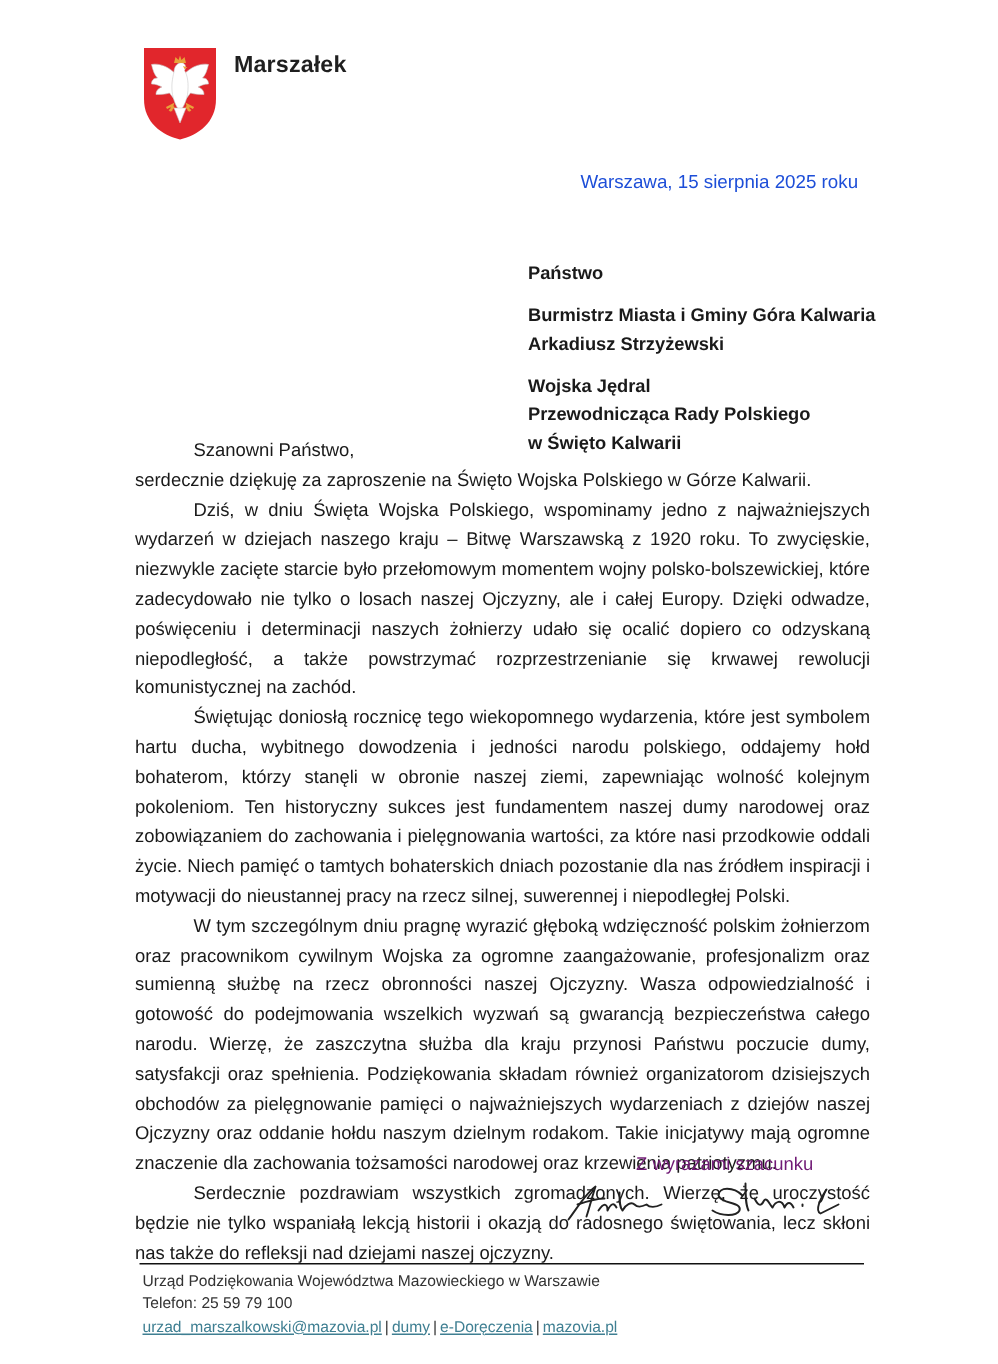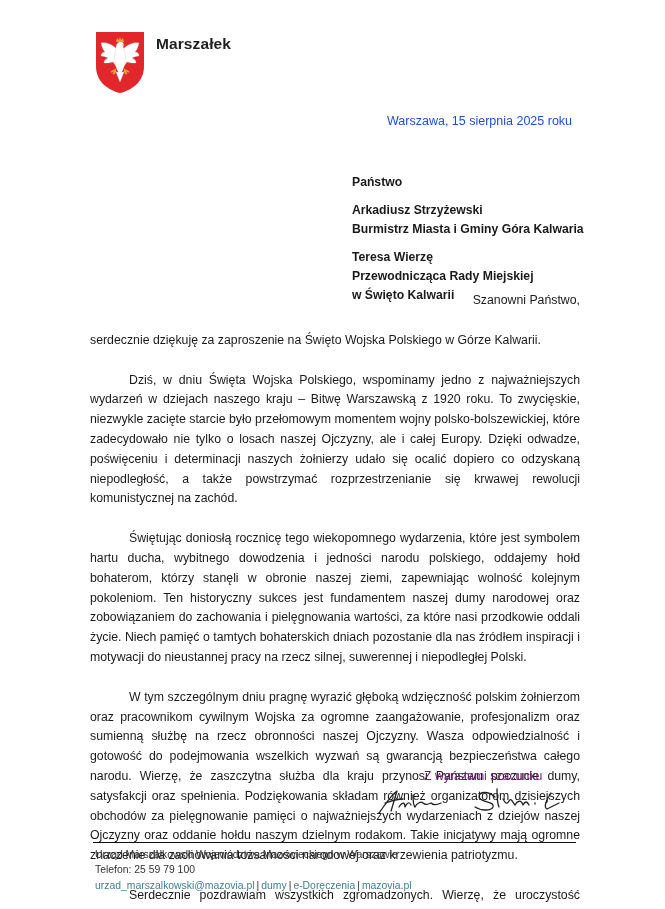--- a/index.html
+++ b/index.html
@@ -18,33 +18,33 @@
   
   .date { position: absolute; left: 387px; top: 114px; font-size: 12.5px; color: #1d4ed8; }
 
   
   .addr { position: absolute; left: 352px; top: 173px; font-weight: bold; font-size: 12.2px; color: #1a1a1a; }
   .addr .line { line-height: 19px; white-space: nowrap; }
   .addr .gap { height: 9px; }
 
   
   .body { position: absolute; left: 90px; top: 291px; width: 490px; font-size: 12.3px; line-height: 19.8px; color: #1a1a1a; }
-  .salutation { padding-left: 39px; text-align: right; }
-  .p { text-align: justify; margin-top: 20px; }
+  .salutation { padding-left: 39px; }
+  .p { text-align: justify; }
   .p.indent { text-indent: 39px; }
   .p.noindent { text-indent: 0; }
 
   
   .closing { position: absolute; left: 424px; top: 769px; font-size: 12.3px; color: #701a75; }
   .signature { position: absolute; left: 375px; top: 785px; width: 200px; height: 32px; }
 
   
   .footer-rule { position: absolute; left: 93px; top: 842px; width: 483px; height: 0; border-top: 1.6px solid #111; }
   .footer { position: absolute; left: 95px; top: 847px; font-size: 10.4px; line-height: 15.3px; color: #333; }
-  .footer a { color: #3f7f92; }
+  .footer a { color: #3f7f92; text-decoration: underline; }
   .footer .sep { color: #333; padding: 0 2px; }
 </style>
 </head>
 <body>
 
 <div class="page">
 
   <div class="header">
     <svg class="crest" viewBox="0 0 52 64">
       <path d="M2 2 H50 V36 C50 52 38 60 26 63 C14 60 2 52 2 36 Z" fill="#e1262c"></path>
@@ -70,25 +70,25 @@
     <div class="header-title">
       <div>Marszałek</div>
     </div>
   </div>
 
   <div class="date">Warszawa, 15 sierpnia 2025 roku</div>
 
   <div class="addr">
     <div class="line">Państwo</div>
     <div class="gap"></div>
+    <div class="line">Burmistrz Miasta i Gminy Góra Kalwaria</div>
     <div class="line">Arkadiusz Strzyżewski</div>
-    <div class="line">Burmistrz Miasta i Gminy Góra Kalwaria</div>
     <div class="gap"></div>
-    <div class="line">Teresa Wierzę</div>
-    <div class="line">Przewodnicząca Rady Miejskiej</div>
+    <div class="line">Wojska Jędral</div>
+    <div class="line">Przewodnicząca Rady Polskiego</div>
     <div class="line">w Święto Kalwarii</div>
   </div>
 
   <div class="body">
     <div class="salutation">Szanowni Państwo,</div>
     <div class="p noindent">serdecznie dziękuję za zaproszenie na Święto Wojska Polskiego w Górze Kalwarii.</div>
     <div class="p indent">Dziś, w dniu Święta Wojska Polskiego, wspominamy jedno z najważniejszych wydarzeń w dziejach naszego kraju – Bitwę Warszawską z 1920 roku. To zwycięskie, niezwykle zacięte starcie było przełomowym momentem wojny polsko-bolszewickiej, które zadecydowało nie tylko o losach naszej Ojczyzny, ale i całej Europy. Dzięki odwadze, poświęceniu i determinacji naszych żołnierzy udało się ocalić dopiero co odzyskaną niepodległość, a także powstrzymać rozprzestrzenianie się krwawej rewolucji komunistycznej na zachód.</div>
     <div class="p indent">Świętując doniosłą rocznicę tego wiekopomnego wydarzenia, które jest symbolem hartu ducha, wybitnego dowodzenia i jedności narodu polskiego, oddajemy hołd bohaterom, którzy stanęli w obronie naszej ziemi, zapewniając wolność kolejnym pokoleniom. Ten historyczny sukces jest fundamentem naszej dumy narodowej oraz zobowiązaniem do zachowania i pielęgnowania wartości, za które nasi przodkowie oddali życie. Niech pamięć o tamtych bohaterskich dniach pozostanie dla nas źródłem inspiracji i motywacji do nieustannej pracy na rzecz silnej, suwerennej i niepodległej Polski.</div>
     <div class="p indent">W tym szczególnym dniu pragnę wyrazić głęboką wdzięczność polskim żołnierzom oraz pracownikom cywilnym Wojska za ogromne zaangażowanie, profesjonalizm oraz sumienną służbę na rzecz obronności naszej Ojczyzny. Wasza odpowiedzialność i gotowość do podejmowania wszelkich wyzwań są gwarancją bezpieczeństwa całego narodu. Wierzę, że zaszczytna służba dla kraju przynosi Państwu poczucie dumy, satysfakcji oraz spełnienia. Podziękowania składam również organizatorom dzisiejszych obchodów za pielęgnowanie pamięci o najważniejszych wydarzeniach z dziejów naszej Ojczyzny oraz oddanie hołdu naszym dzielnym rodakom. Takie inicjatywy mają ogromne znaczenie dla zachowania tożsamości narodowej oraz krzewienia patriotyzmu.</div>
     <div class="p indent">Serdecznie pozdrawiam wszystkich zgromadzonych. Wierzę, że uroczystość będzie nie tylko wspaniałą lekcją historii i okazją do radosnego świętowania, lecz skłoni nas także do refleksji nad dziejami naszej ojczyzny.</div>
@@ -104,19 +104,19 @@
       <path d="M120 12 C114 6 104 6 104 12 C106 18 120 16 118 22 C116 26 106 26 100 22"></path>
       <path d="M122 4 C122 12 122 18 124 22"></path>
       <path d="M128 14 C130 18 132 20 134 16 C136 12 138 18 140 20 C142 16 146 14 148 20 C150 16 152 16 154 20"></path>
       <path d="M160 18 L160 19"></path>
       <path d="M176 8 C172 14 168 22 172 24 C176 22 180 20 184 18"></path>
     </g>
   </svg>
 
   <div class="footer-rule"></div>
   <div class="footer">
-    <div>Urząd Marszałkowski Województwa Mazowieckiego w Warszawie</div>
+    <div>Urząd Podziękowania Województwa Mazowieckiego w Warszawie</div>
     <div>Telefon: 25 59 79 100</div>
     <div>
       <a>urzad_marszalkowski@mazovia.pl</a><span class="sep">|</span><a>dumy</a><span class="sep">|</span><a>e-Doręczenia</a><span class="sep">|</span><a>mazovia.pl</a>
     </div>
   </div>
 </div>
 
 </body></html>

